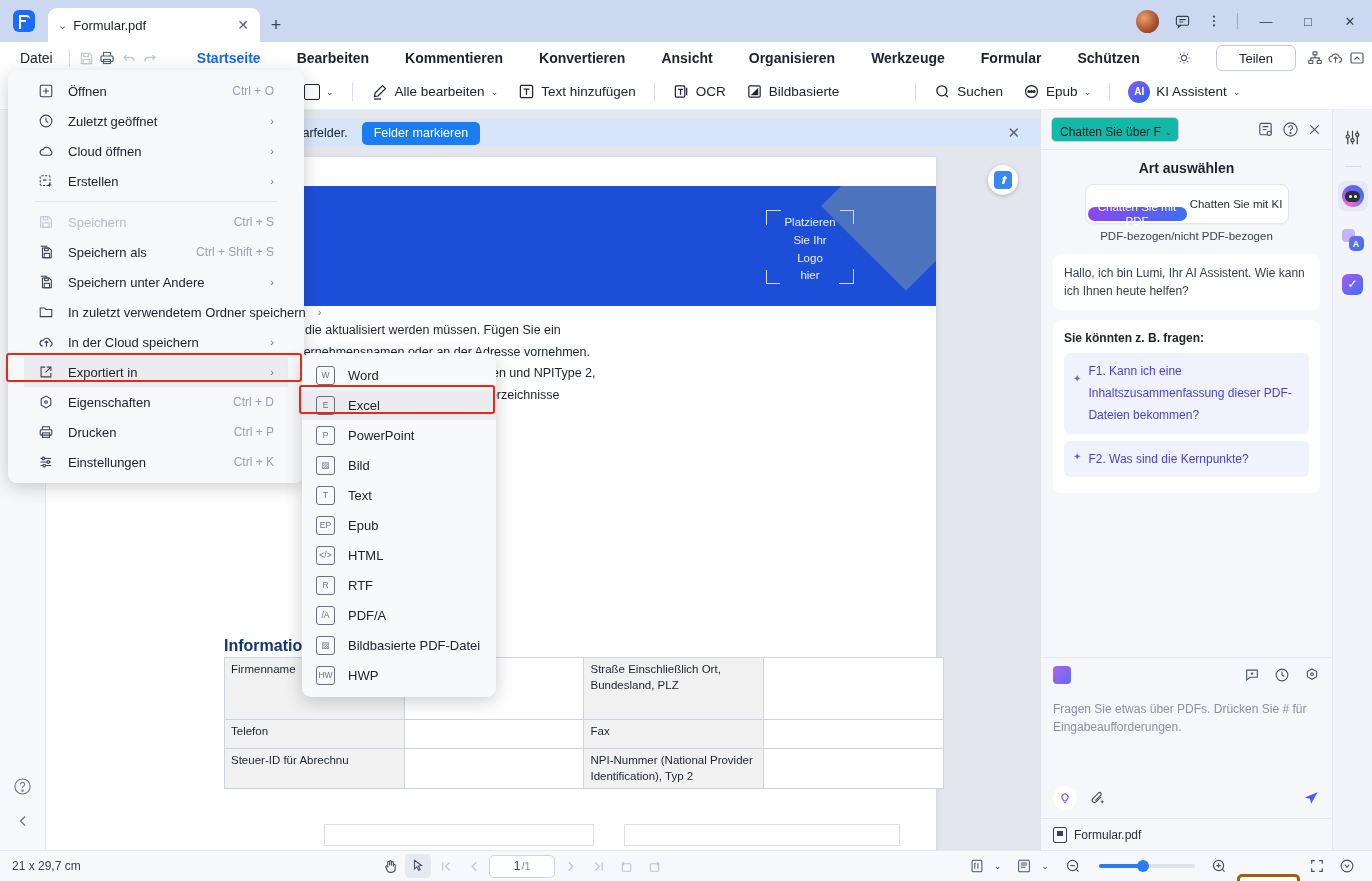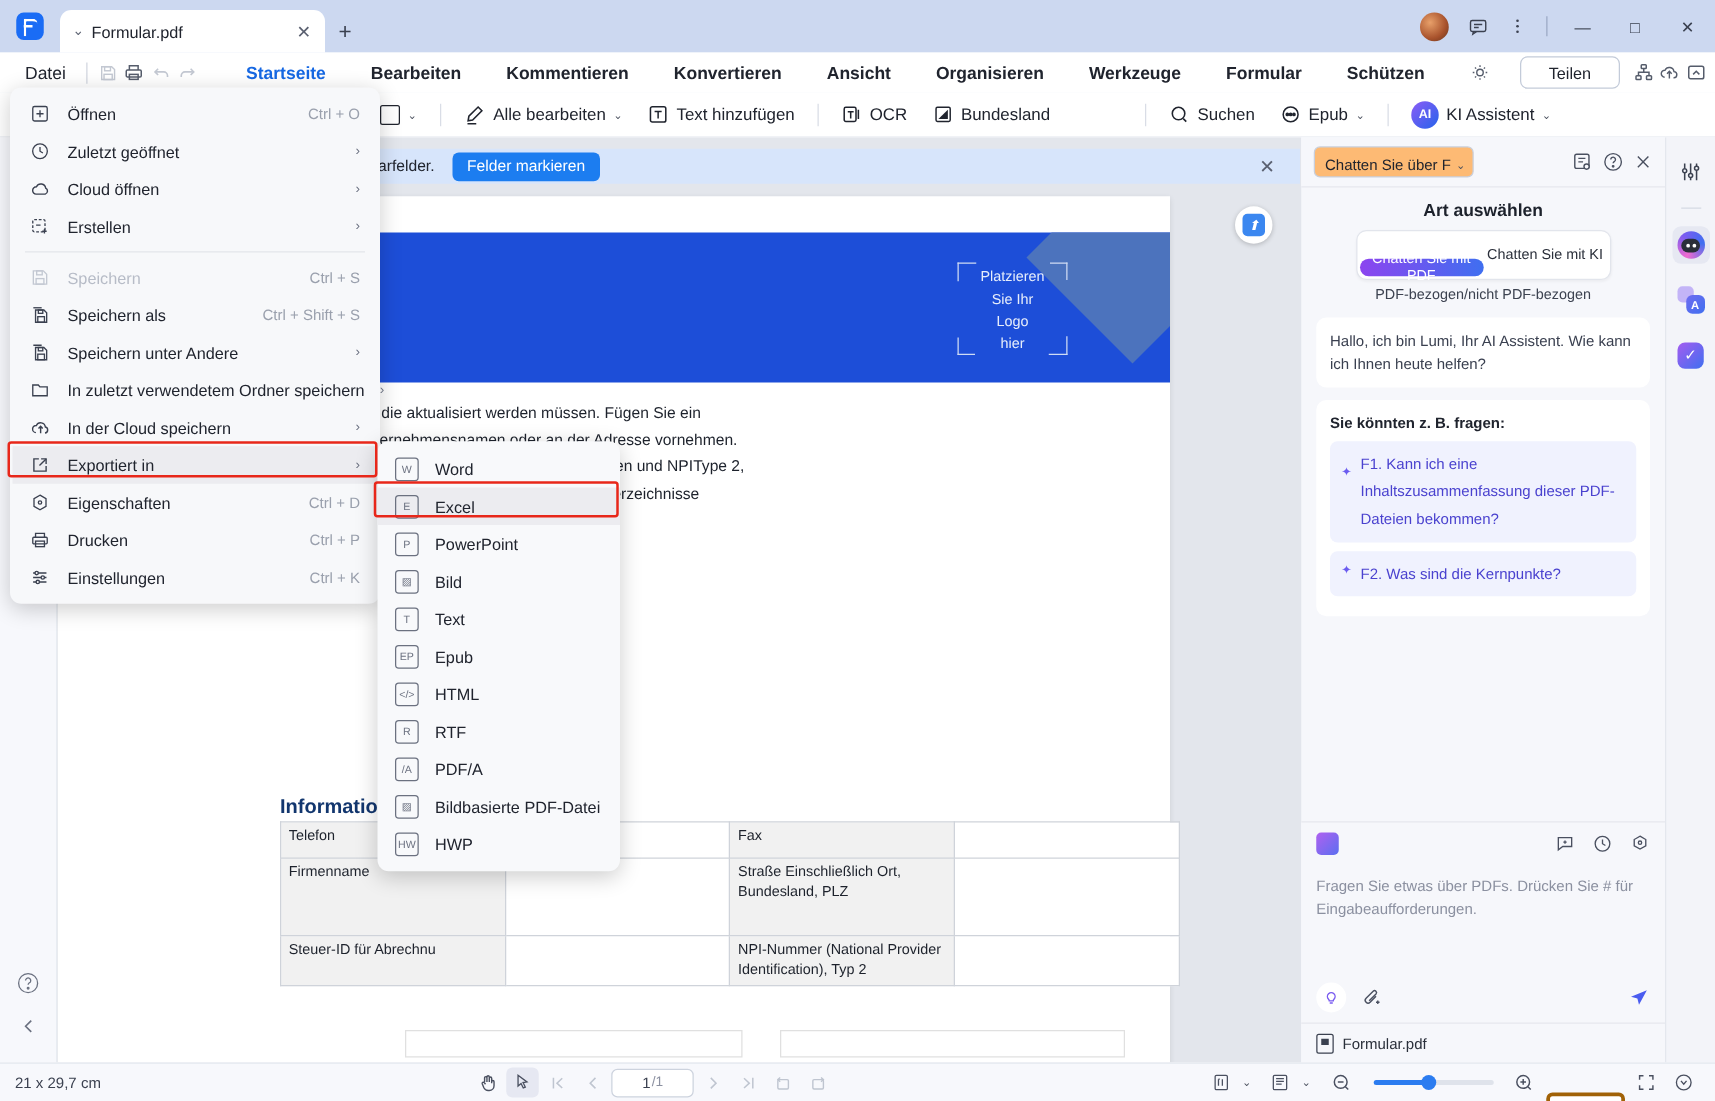--- a/index.html
+++ b/index.html
@@ -214,21 +214,21 @@
   .aipanel {
     position: absolute; left: 1040px; top: 0; width: 292px; height: 740px;
     background: #f6f7fb; border-left: 1px solid #e2e5ec;
     display: flex; flex-direction: column;
   }
   .ai-head {
     height: 40px; display: flex; align-items: center; padding: 0 10px; gap: 6px;
     border-bottom: 1px solid #e6e8ee; background: #f6f7fb;
   }
   .ai-select {
-    border: 1px solid #c9cfdb; background: #fdba74; border-radius: 5px;
+    border: 1px solid #c9cfdb; background: #14b8a6; border-radius: 5px;
     height: 25px; padding: 5px 6px 0 8px; font-size: 12px; display: flex; align-items: center; gap: 4px;
     max-width: 142px; overflow: hidden; white-space: nowrap; cursor: pointer;
   }
   .ai-head-ico { margin-left: auto; color: #4a5060; cursor: pointer; display:flex; }
   .ai-head-ico + .ai-head-ico { margin-left: 2px; }
   .ai-body { flex: 1; padding: 10px 12px 0; overflow: hidden; }
   .ai-art { text-align: center; font-size: 14px; font-weight: 700; color: #1d222c; margin-bottom: 8px; }
   .seg {
     margin: 0 auto; width: 204px; height: 40px; background: #fff; border-radius: 8px;
     border: 1px solid #e2e5ec; display: flex; padding: 2px; box-shadow: 0 1px 2px rgba(0,0,0,.04);
@@ -320,21 +320,21 @@
   .zoomknob { position: absolute; left: 38px; top: -4px; width: 12px; height: 12px; border-radius: 50%; background: #2b7cf0; cursor: pointer; }
   .zoombox {
     height: 23px; border: 3px solid #a16207; border-radius: 5px; background: #fff;
     display: flex; align-items: center; gap: 5px; padding: 0 7px; font-size: 12px; cursor: pointer; margin-top: 39px;
   }
 
   
   .filemenu {
     position: absolute; left: 8px; top: 70px; width: 296px;
     background: #f7f8fa; border-radius: 9px; box-shadow: 0 4px 18px rgba(0,0,0,.20);
-    padding: 6px 2px; z-index: 60;
+    padding: 6px 16px; z-index: 60;
   }
   .fm-item {
     height: 30px; display: flex; align-items: center; padding: 0 14px 0 12px; gap: 12px;
     font-size: 13px; color: #20242e; cursor: pointer; position: relative;
   }
   .fm-item.dis { color: #b7bcc7; }
   .fm-item.sel-red { background: #ececf0; }
   .fm-ico { width: 20px; height: 20px; display: flex; align-items: center; justify-content: center; color: #3b4150; flex: 0 0 auto; }
   .fm-item.dis .fm-ico { color: #c3c8d2; }
   .fm-label { flex: 1; white-space: nowrap; }
@@ -514,21 +514,21 @@
       </span>
       <span>OCR</span>
     </div>
     <div class="rb-item">
       <span>
         <svg width="17" height="17" viewBox="0 0 18 18" fill="none" stroke="currentColor" stroke-width="1.25">
           <rect x="3" y="3" width="12" height="12" rx="1.2"></rect>
             <path d="M5 13L13 5v8z" fill="currentColor" stroke="none"></path>
           </svg>
       </span>
-      <span>Bundesland</span>
+      <span>Bildbasierte</span>
     </div>
     <div class="rb-sep" style="margin-left:66px"></div>
     <div class="rb-item">
       <span>
         <svg width="17" height="17" viewBox="0 0 18 18" fill="none" stroke="currentColor" stroke-width="1.35">
           <circle cx="8.3" cy="8.3" r="5.3"></circle>
             <path d="M12.3 12.6l2.5 2.5"></path>
           </svg>
       </span>
       <span>Suchen</span>
@@ -602,29 +602,29 @@
           <p style="padding-left:200px">en am Unternehmensnamen oder an der Adresse vornehmen.</p>
           <p style="padding-left:200px">mit Ausnahme der Steuer-ID für Abrechnungen und NPIType 2,</p>
           <p style="padding-left:200px">unseres Onlineanbieters und/oder Anbieterverzeichnisse</p>
         </div>
 
         <div class="sec-title">Informationen</div>
 
         <table class="form-table">
           <tbody>
               <tr>
+            <td class="lbl" style="height:62px">Firmenname</td>
+            <td class="val"></td>
+            <td class="lbl">Straße Einschließlich Ort, Bundesland, PLZ</td>
+            <td class="val"></td>
+          </tr>
+          <tr>
             <td class="lbl" style="height:29px">Telefon</td>
             <td class="val"></td>
             <td class="lbl">Fax</td>
-            <td class="val"></td>
-          </tr>
-          <tr>
-            <td class="lbl" style="height:62px">Firmenname</td>
-            <td class="val"></td>
-            <td class="lbl">Straße Einschließlich Ort, Bundesland, PLZ</td>
             <td class="val"></td>
           </tr>
           <tr>
             <td class="lbl" style="height:30px">Steuer-ID für Abrechnu</td>
             <td class="val"></td>
             <td class="lbl">NPI-Nummer (National Provider Identification), Typ 2</td>
             <td class="val"></td>
           </tr>
         </tbody>
           </table>

